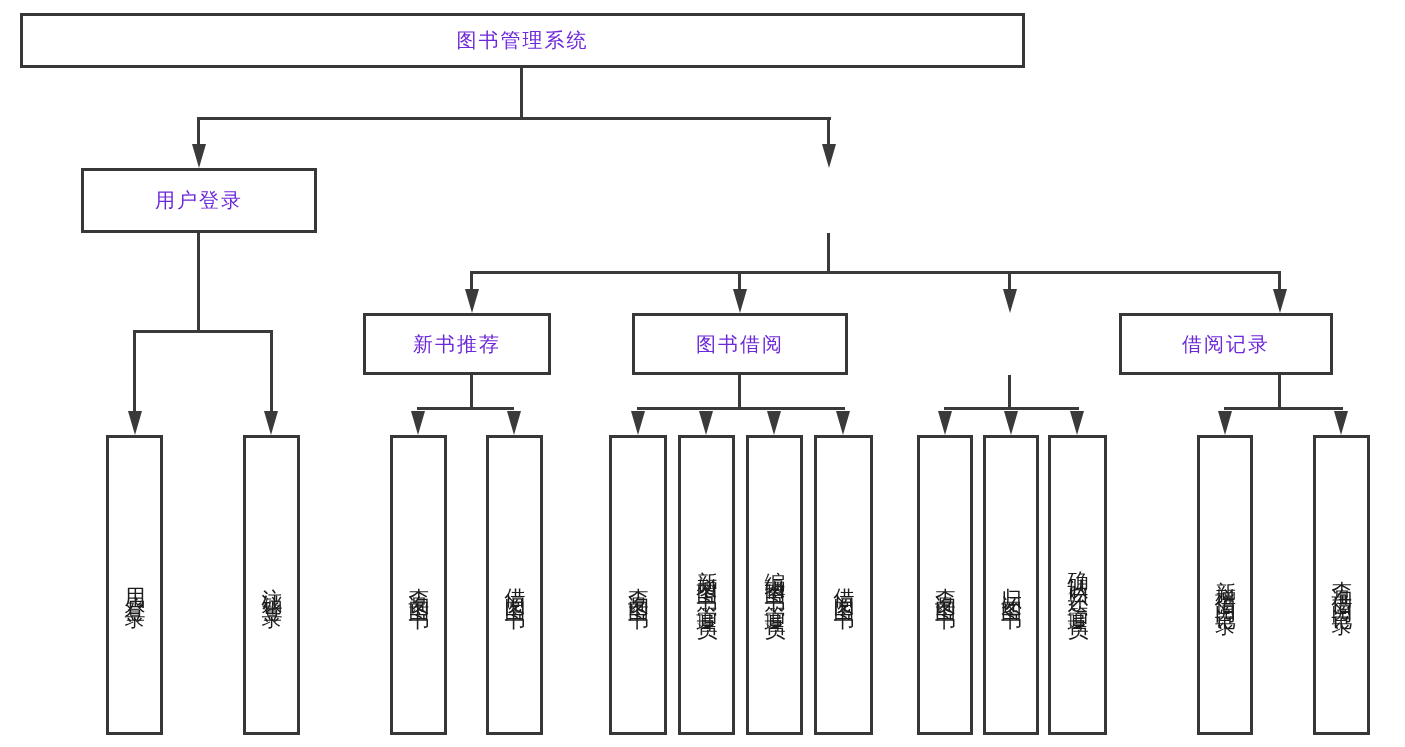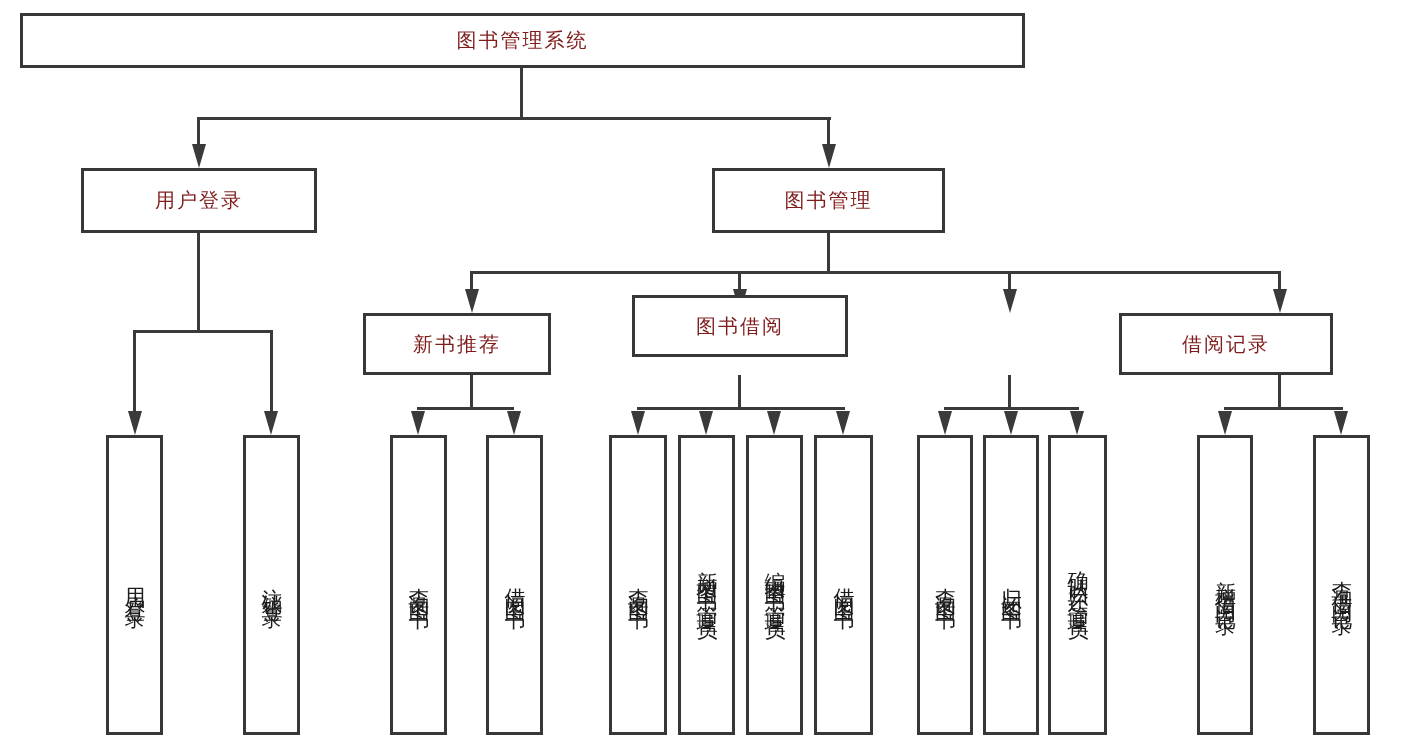--- a/index.html
+++ b/index.html
@@ -9,21 +9,21 @@
     background:#ffffff;
     font-family:"DejaVu Sans","Liberation Sans",sans-serif;
     overflow:hidden;
   }
   .hbox {
     position:absolute;
     box-sizing:border-box;
     border:3px solid #373737;
     background:#ffffff;
     display:flex; align-items:center; justify-content:center;
-    font-size:20px; color:#7f1d1d; letter-spacing:2px;
+    font-size:20px; color:#6d28d9; letter-spacing:2px;
     white-space:nowrap;
   }
   .vbox {
     position:absolute;
     top:435px; height:300px;
     box-sizing:border-box;
     border:3px solid #373737;
     background:#ffffff;
     display:flex; align-items:center; justify-content:center;
   }
@@ -56,42 +56,41 @@
   <div class="hbox" style="left:20px; top:13px; width:1005px; height:55px;">图书管理系统</div>
 
   <div class="vline" style="left:520px; top:68px; height:50px;"></div>
   <div class="hline" style="left:197px; top:117px; width:634px;"></div>
   <div class="vline" style="left:197px; top:117px; height:29px;"></div>
   <div class="ahead" style="left:192px; top:144px;"></div>
   <div class="vline" style="left:827px; top:117px; height:29px;"></div>
   <div class="ahead" style="left:822px; top:144px;"></div>
 
   <div class="hbox" style="left:81px; top:168px; width:236px; height:65px;">用户登录</div>
-  <div class="hbox" style="left:712px; top:168px; width:233px; height:65px;">图书管理</div>
 
   <div class="vline" style="left:197px; top:233px; height:100px;"></div>
   <div class="hline" style="left:133px; top:330px; width:140px;"></div>
   <div class="vline" style="left:133px; top:330px; height:83px;"></div>
   <div class="ahead" style="left:128px; top:411px;"></div>
   <div class="vline" style="left:270px; top:330px; height:83px;"></div>
   <div class="ahead" style="left:264px; top:411px;"></div>
 
   <div class="vline" style="left:827px; top:233px; height:41px;"></div>
   <div class="hline" style="left:470px; top:271px; width:811px;"></div>
   <div class="vline" style="left:470px; top:271px; height:20px;"></div>
   <div class="ahead" style="left:465px; top:289px;"></div>
   <div class="vline" style="left:738px; top:271px; height:20px;"></div>
   <div class="ahead" style="left:733px; top:289px;"></div>
   <div class="vline" style="left:1008px; top:271px; height:20px;"></div>
   <div class="ahead" style="left:1003px; top:289px;"></div>
   <div class="vline" style="left:1278px; top:271px; height:20px;"></div>
   <div class="ahead" style="left:1273px; top:289px;"></div>
 
   <div class="hbox" style="left:363px; top:313px; width:188px; height:62px;">新书推荐</div>
-  <div class="hbox" style="left:632px; top:295px; width:216px; height:62px;">图书借阅</div>
+  <div class="hbox" style="left:632px; top:313px; width:216px; height:62px;">图书借阅</div>
   <div class="hbox" style="left:1119px; top:313px; width:214px; height:62px;">借阅记录</div>
 
   <div class="vline" style="left:470px; top:375px; height:35px;"></div>
   <div class="hline" style="left:417px; top:407px; width:97px;"></div>
   <div class="ahead" style="left:411px; top:411px;"></div>
   <div class="ahead" style="left:507px; top:411px;"></div>
 
   <div class="vline" style="left:738px; top:375px; height:35px;"></div>
   <div class="hline" style="left:637px; top:407px; width:208px;"></div>
   <div class="ahead" style="left:631px; top:411px;"></div>

